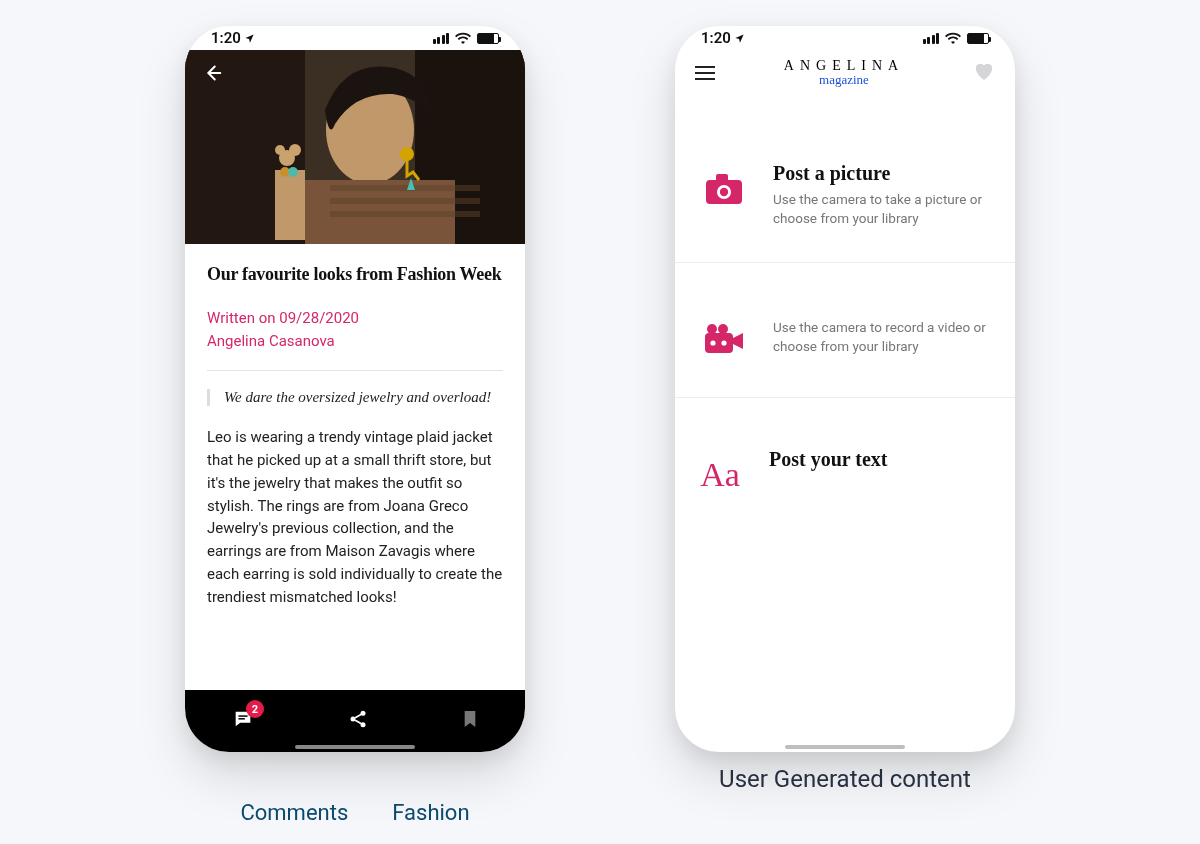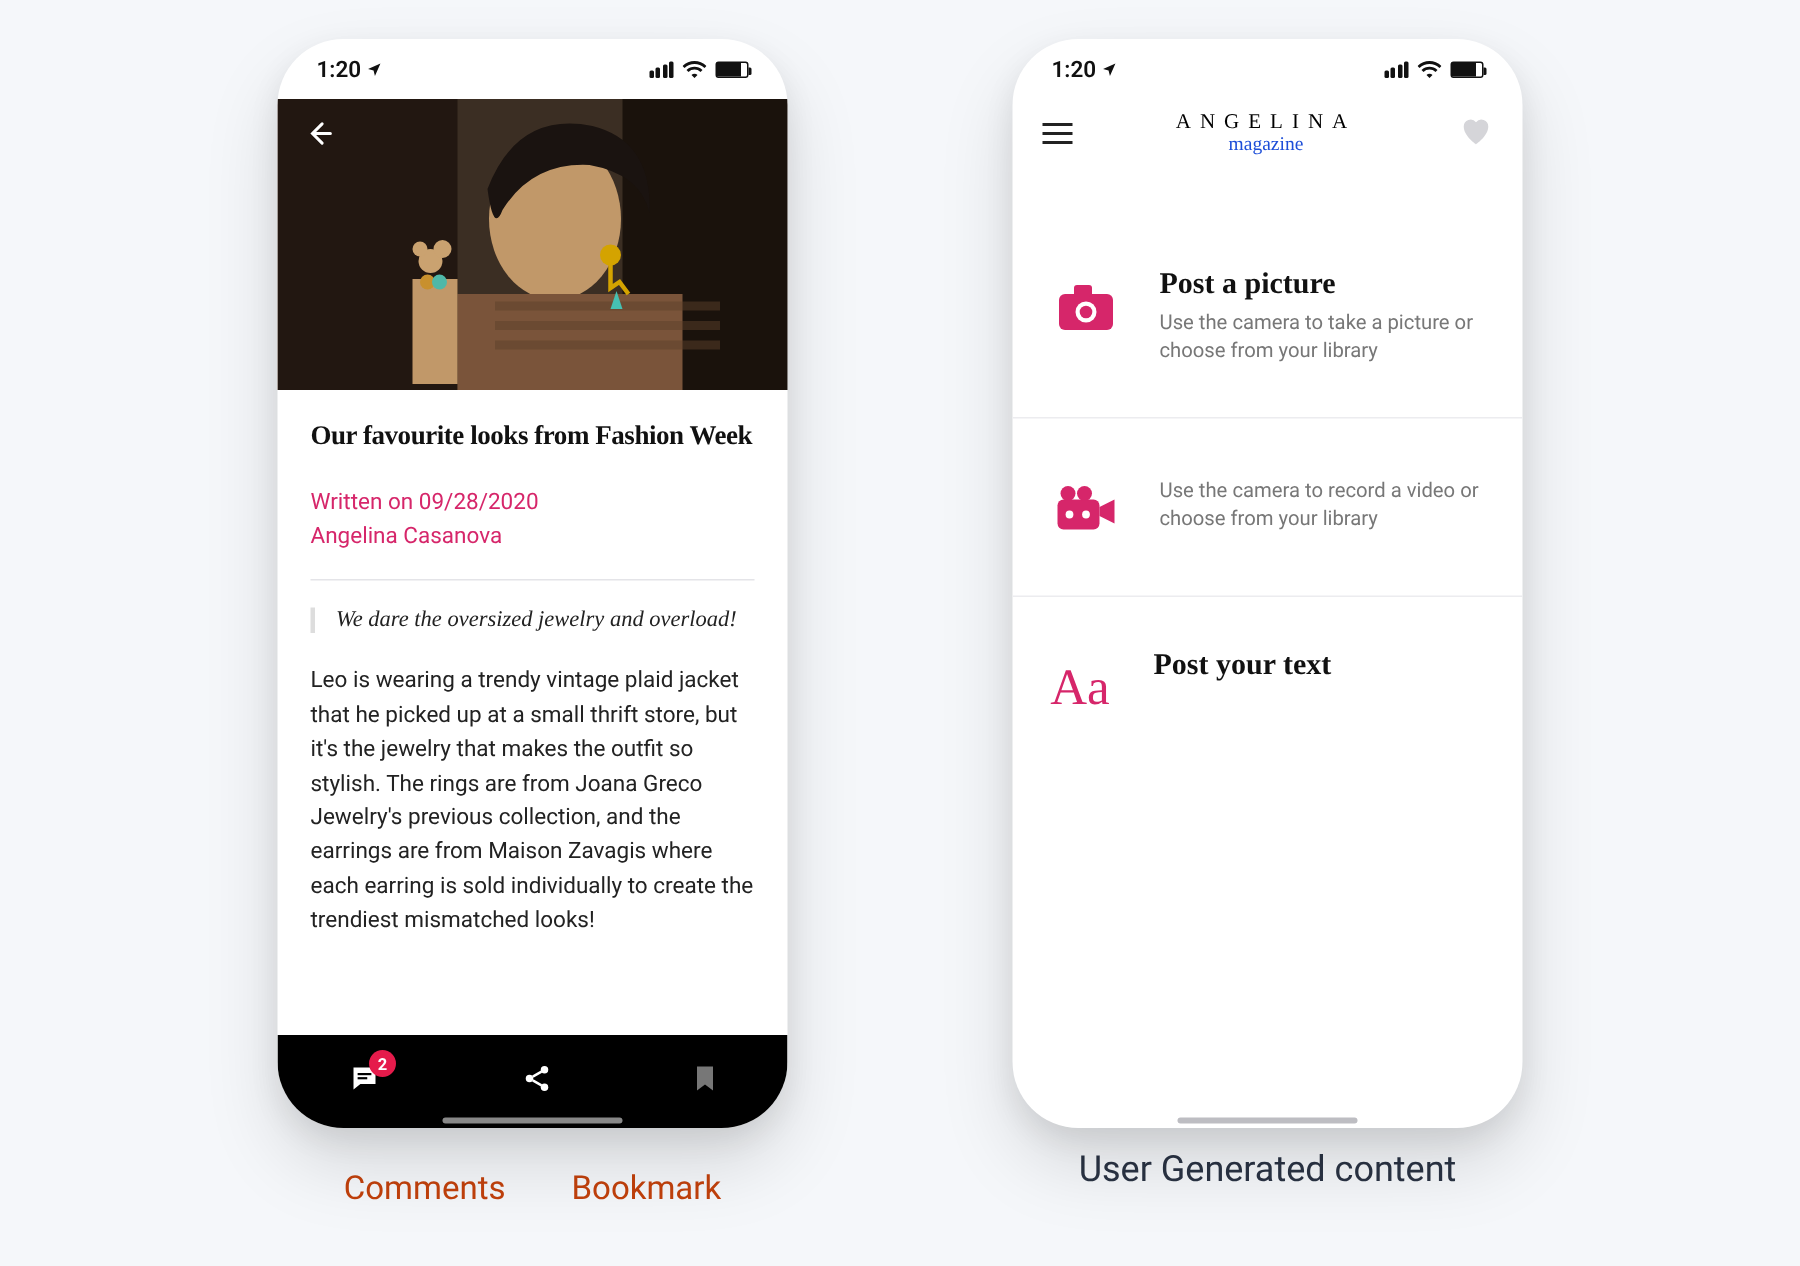--- a/index.html
+++ b/index.html
@@ -24,21 +24,21 @@
   height: 726px;
   background: #fff;
   border-radius: 44px;
   box-shadow: 0 24px 50px rgba(0,0,0,0.13), 0 8px 20px rgba(0,0,0,0.08);
   overflow: hidden;
   position: relative;
   display: flex;
   flex-direction: column;
 }
 .statusbar {
-  height: 40px;
+  height: 24px;
   display:flex;
   justify-content: space-between;
   align-items: center;
   padding: 0 26px;
   font-size: 15px;
   font-weight: 600;
   color:#111;
 }
 .sb-right { display:flex; gap:6px; align-items:center; }
 .sb-time { display:flex; align-items:center; gap:3px; }
@@ -72,30 +72,30 @@
 
 
 .header2 { display:flex; justify-content:space-between; align-items:center; padding:8px 20px 4px; }
 .logo { text-align:center; }
 .logo .l1 { font-family: Georgia, serif; letter-spacing:6px; font-size:14px; }
 .logo .l2 { font-family: cursive; color:#1d4ed8; font-size:13px; margin-top:-2px; }
 .hamburger{ width:20px; height:14px; display:flex; flex-direction:column; justify-content:space-between;}
 .hamburger i{height:2px; background:#222; display:block;}
 .heart { color:#d5d5d9; font-size:20px; }
 
-.ugc-list { flex:1; display:flex; flex-direction:column; padding-top:36px; }
+.ugc-list { flex:1; display:flex; flex-direction:column; padding-top:36px;gap:16px; }
 .ugc-item { display:flex; align-items:flex-start; gap:26px; padding: 34px 20px 34px 26px; border-bottom:1px solid #ececef; }
 .ugc-item:last-child{ border-bottom:none;padding-left:22px; }
 .ugc-icon { width:46px; height:46px; display:flex; align-items:center; justify-content:center; color:#d6266a; flex-shrink:0; margin-top:4px; }
 .text-icon { font-family: Georgia, serif; font-size:34px; font-weight:500; }
 .ugc-title { font-family: Georgia, serif; font-size:20px; font-weight:600; color:#111; }
 .ugc-desc { font-size:13.5px; color:#777; margin-top:5px; line-height:1.4; }
 
 .caption { margin-top:13px; font-size:24px; color:#2a3344; }
-.caption-row { display:flex; gap:44px; margin-top:28px; font-size:22px; color:#c2410c; }
+.caption-row { display:flex; gap:44px; margin-top:48px; font-size:22px; color:#0c4a6e; }
 </style>
 </head>
 <body>
 
 <div class="container">
 
   <div class="phone-col">
     <div class="phone phone1">
       <div class="statusbar">
         <span class="sb-time">
@@ -179,21 +179,21 @@
         <div class="item muted">
           <svg width="16" height="20" viewBox="0 0 24 28" fill="#777">
               <path d="M4 2h16v24l-8-6-8 6z"></path>
             </svg>
         </div>
         <div class="home-ind"></div>
       </div>
     </div>
     <div class="caption-row">
       <span>Comments</span>
-      <span>Bookmark</span>
+      <span>Fashion</span>
     </div>
   </div>
 
   <div class="phone-col">
     <div class="phone phone2">
       <div class="statusbar">
         <span class="sb-time">
           <span>1:20</span>
           <svg width="11" height="11" viewBox="0 0 24 24" fill="#111">
               <path d="M3 11l18-8-8 18-2-8-8-2z"></path>

